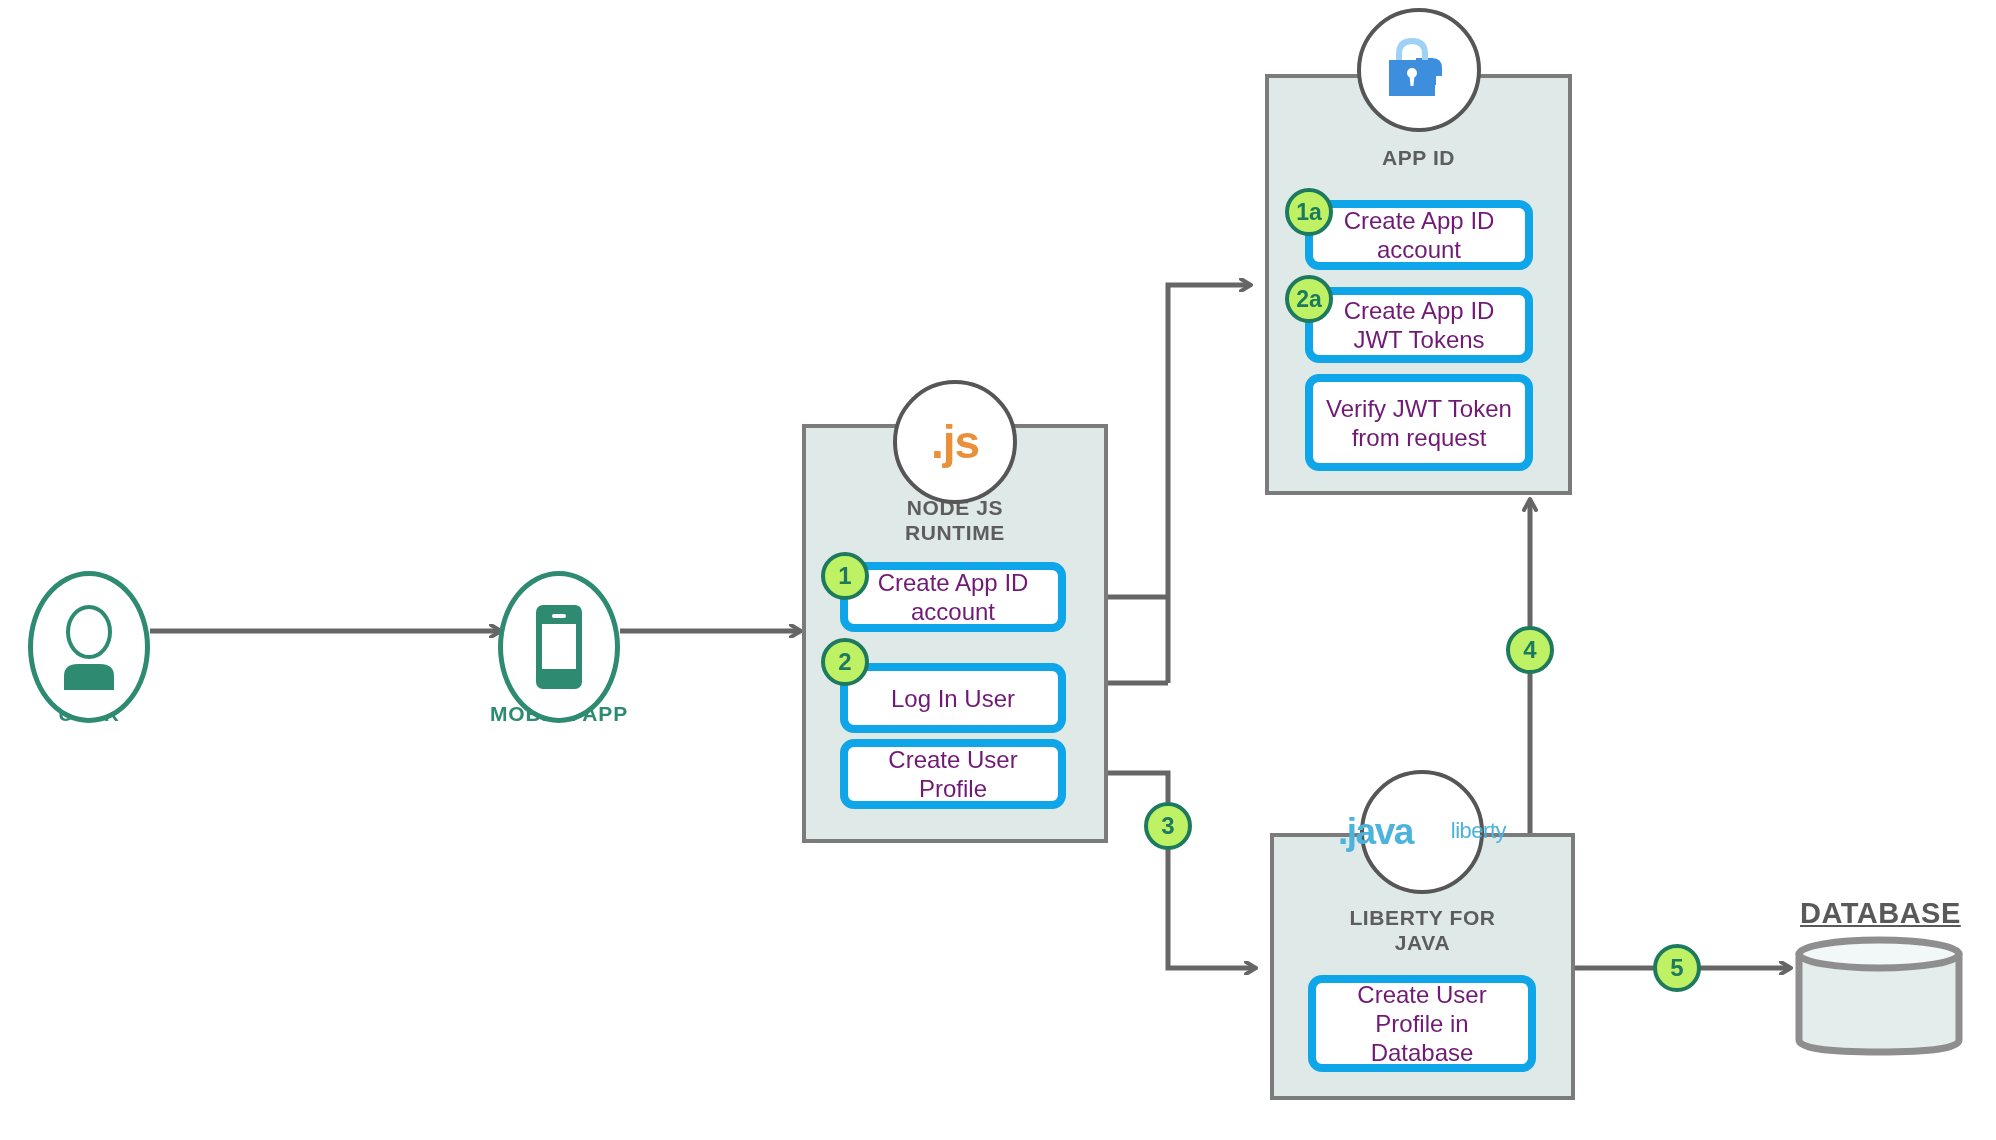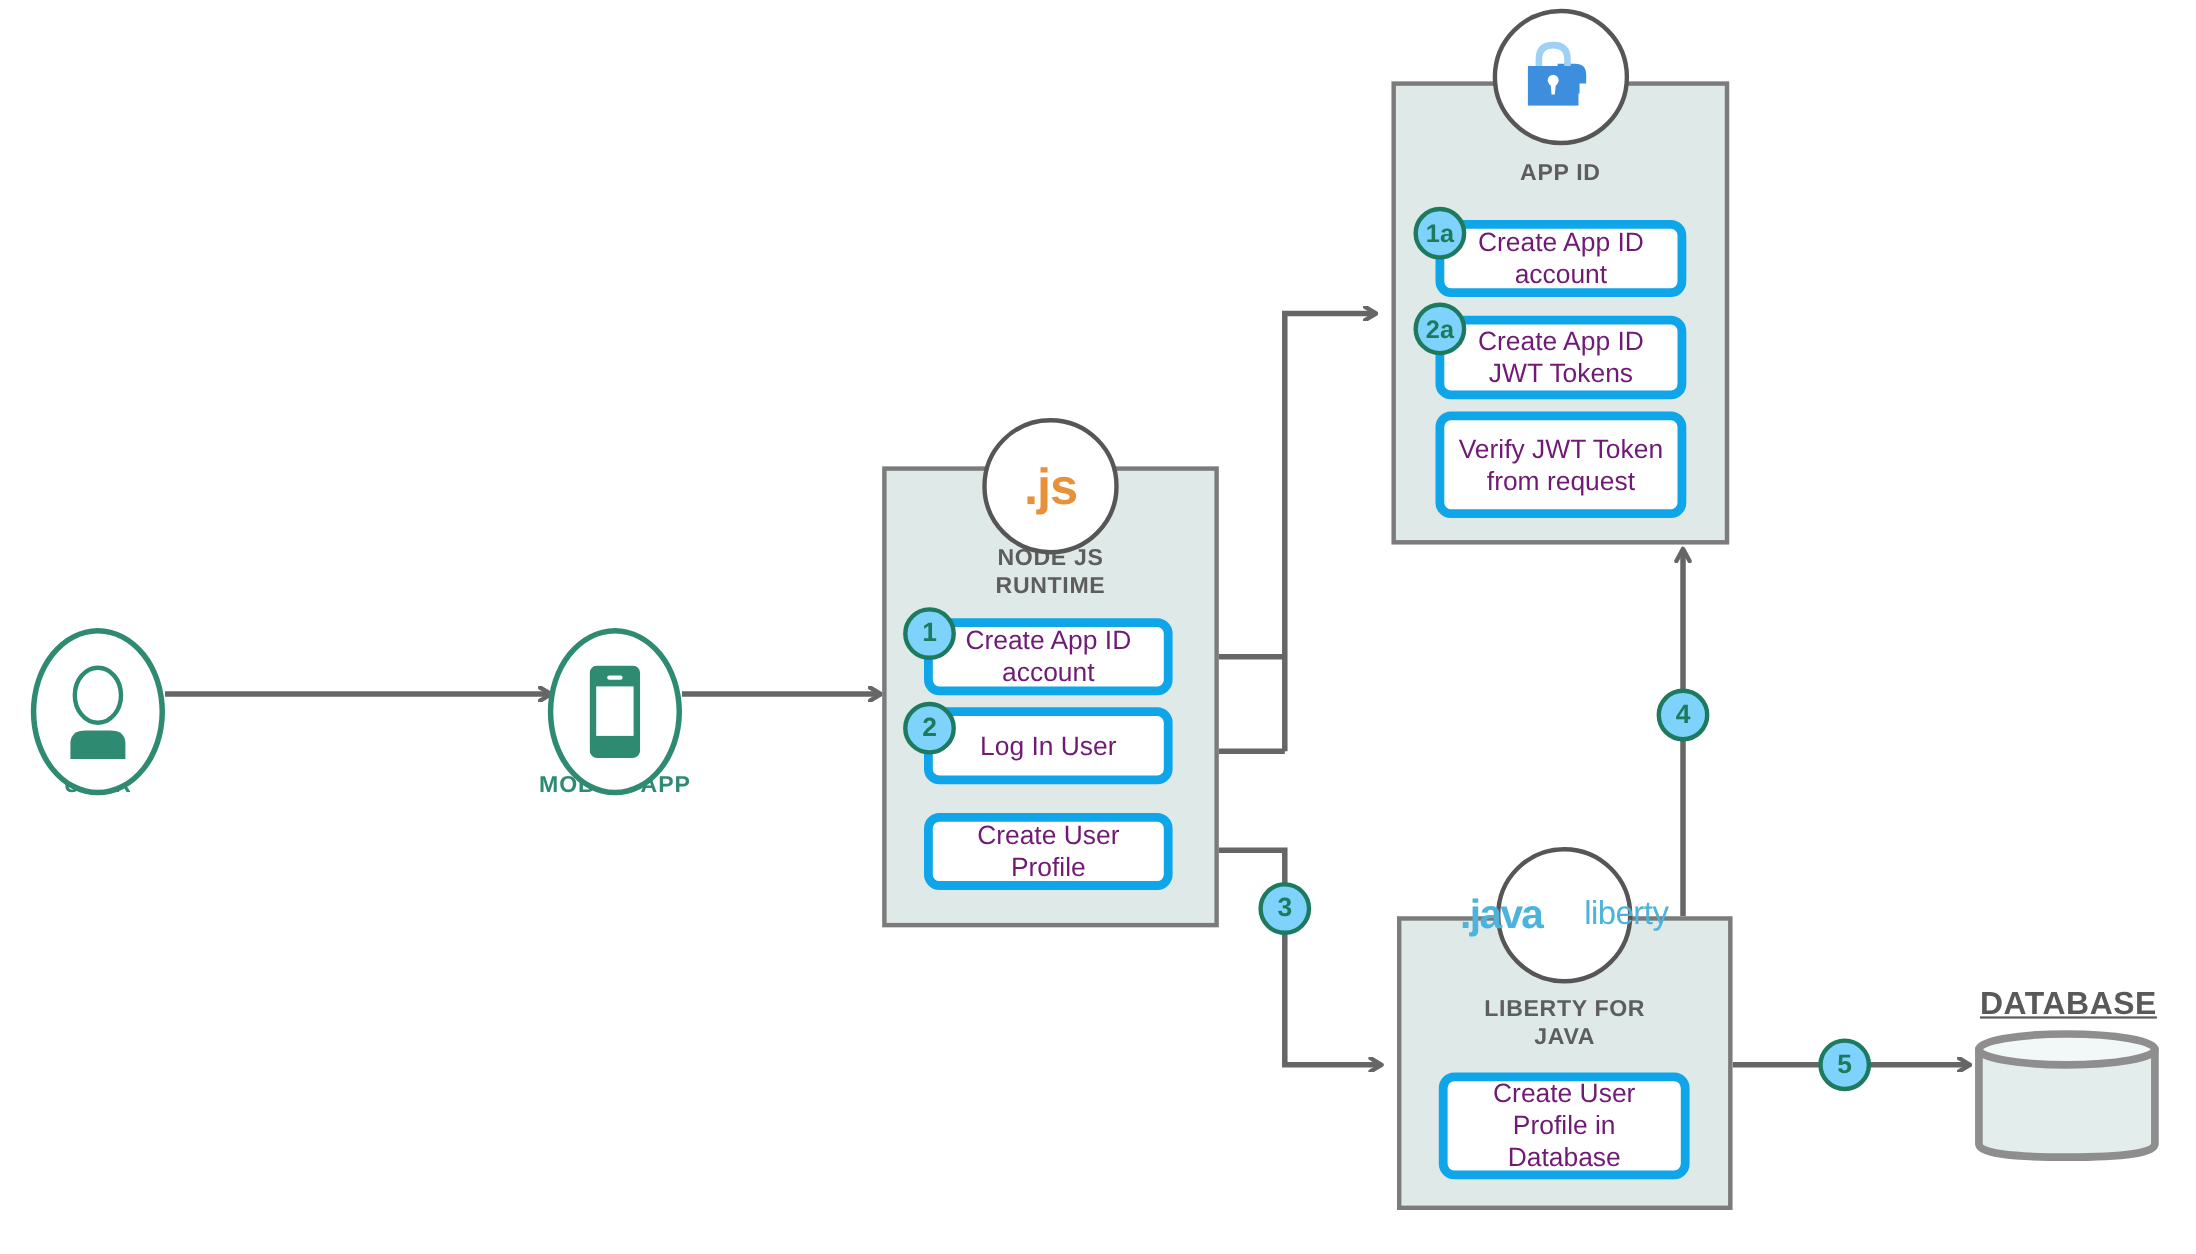--- a/index.html
+++ b/index.html
@@ -57,21 +57,21 @@
     text-align: center;
     font-size: 24px;
     color: #701a75;
     line-height: 29px;
     padding: 0 8px;
   }
   
   .badge {
     position: absolute;
     border-radius: 50%;
-    background: #7dd3fc;
+    background: #bef264;
     border: 4px solid #1d7a5f;
     box-sizing: border-box;
     display: flex;
     align-items: center;
     justify-content: center;
     color: #1d7a5f;
     font-weight: bold;
     font-size: 24px;
     z-index: 40;
   }
@@ -119,21 +119,21 @@
     align-items: center;
     line-height: 0.92;
   }
   .javalogo .l1 {
     font-weight: bold;
     font-size: 37px;
     color: #4cb3dd;
     letter-spacing: -1.5px;
   }
   .javalogo .l2 {
-    font-size: 30px;
+    font-size: 22px;
     color: #4cb3dd;
     margin-top: -2px;
     margin-left: 38px;
     letter-spacing: -0.5px;
   }
 </style>
 </head>
 <body>
 
 <div id="stage">
@@ -189,21 +189,21 @@
     <span class="jstext">.js</span>
   </div>
   <div class="zone-title" style="left:802px; top:495px; width:306px;">
     <span>NODE JS</span><br>
     <span>RUNTIME</span>
   </div>
 
   <div class="task" style="left:840px; top:562px; width:226px; height:70px;">Create App ID account</div>
   <div class="badge" style="left:821px; top:552px; width:48px; height:48px;">1</div>
 
-  <div class="task" style="left:840px; top:643px; width:226px; height:70px;">Log In User</div>
+  <div class="task" style="left:840px; top:663px; width:226px; height:70px;">Log In User</div>
   <div class="badge" style="left:821px; top:638px; width:48px; height:48px;">2</div>
 
   <div class="task" style="left:840px; top:739px; width:226px; height:70px;">Create User Profile</div>
 
   <div class="zone" style="left:1265px; top:74px; width:307px; height:421px;"></div>
 
   <div class="iconcircle grey" style="left:1357px; top:8px; width:124px; height:124px;">
     <svg width="66" height="68" viewBox="0 0 66 68">
 
       <path d="M30,22 L46,22 Q56,22 56,32 L56,40 L50,40 L50,49 L43,49 L43,58 L30,58 Z" fill="#3d8fdd"></path>

